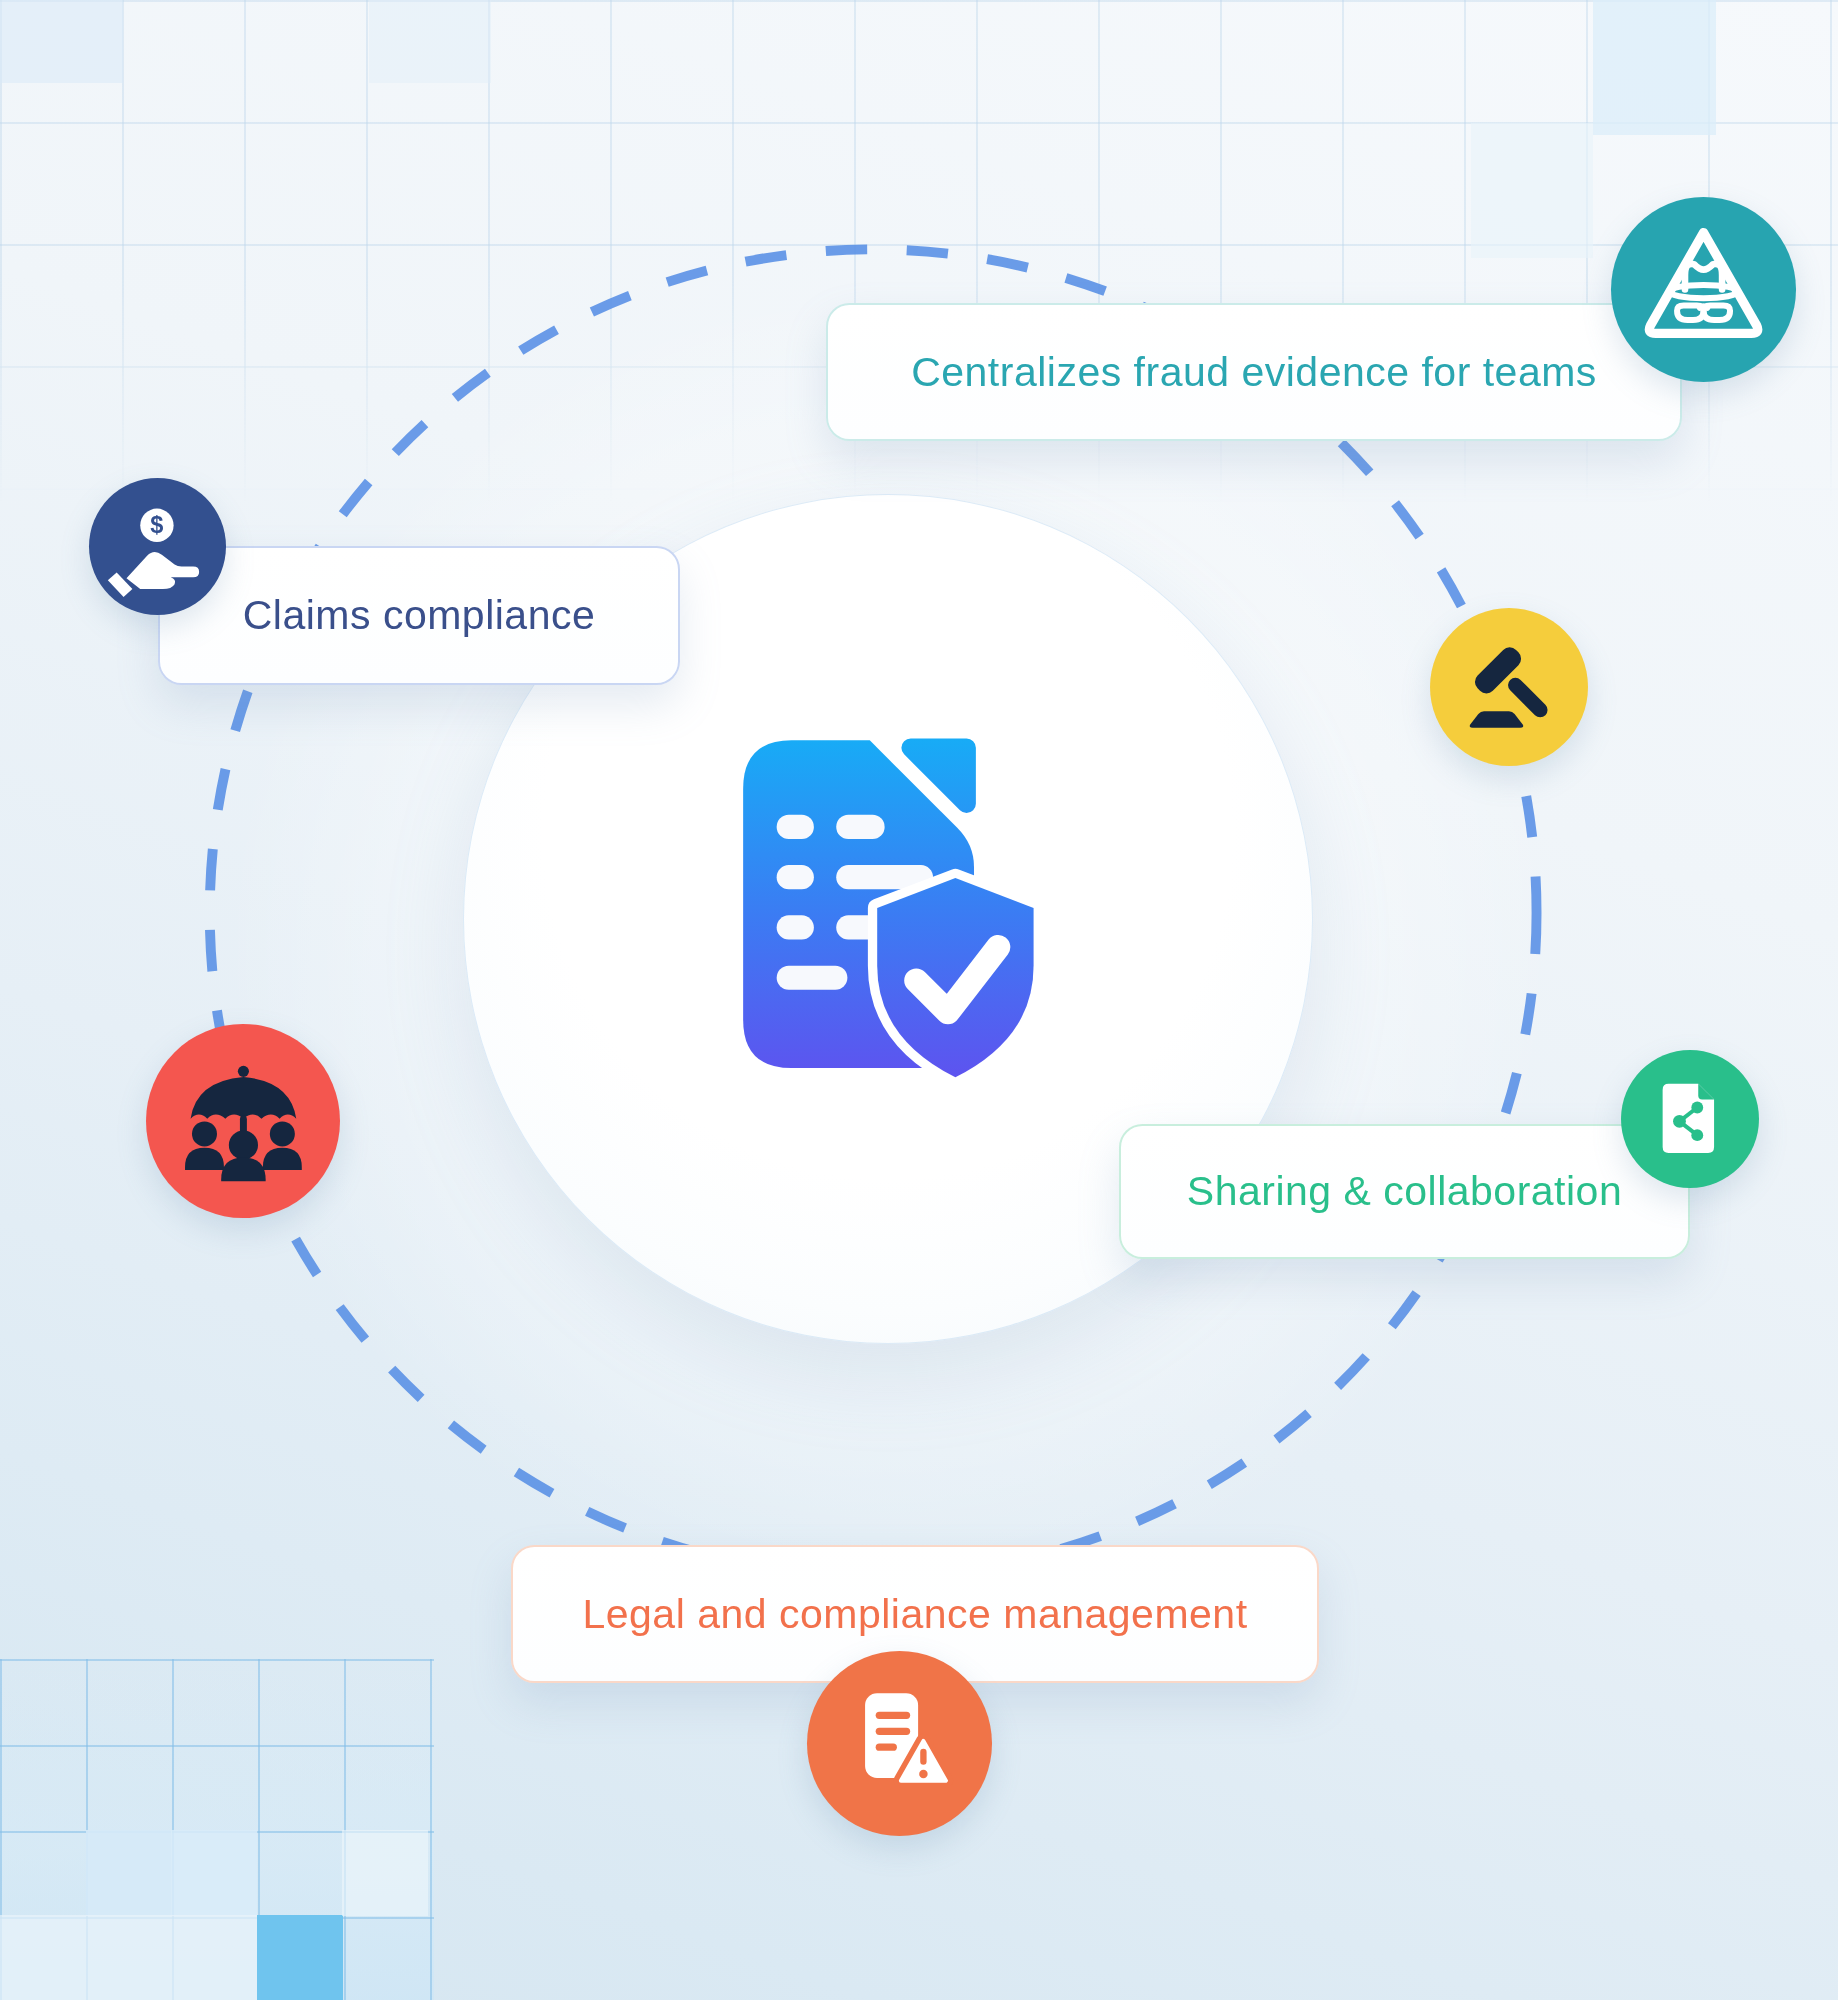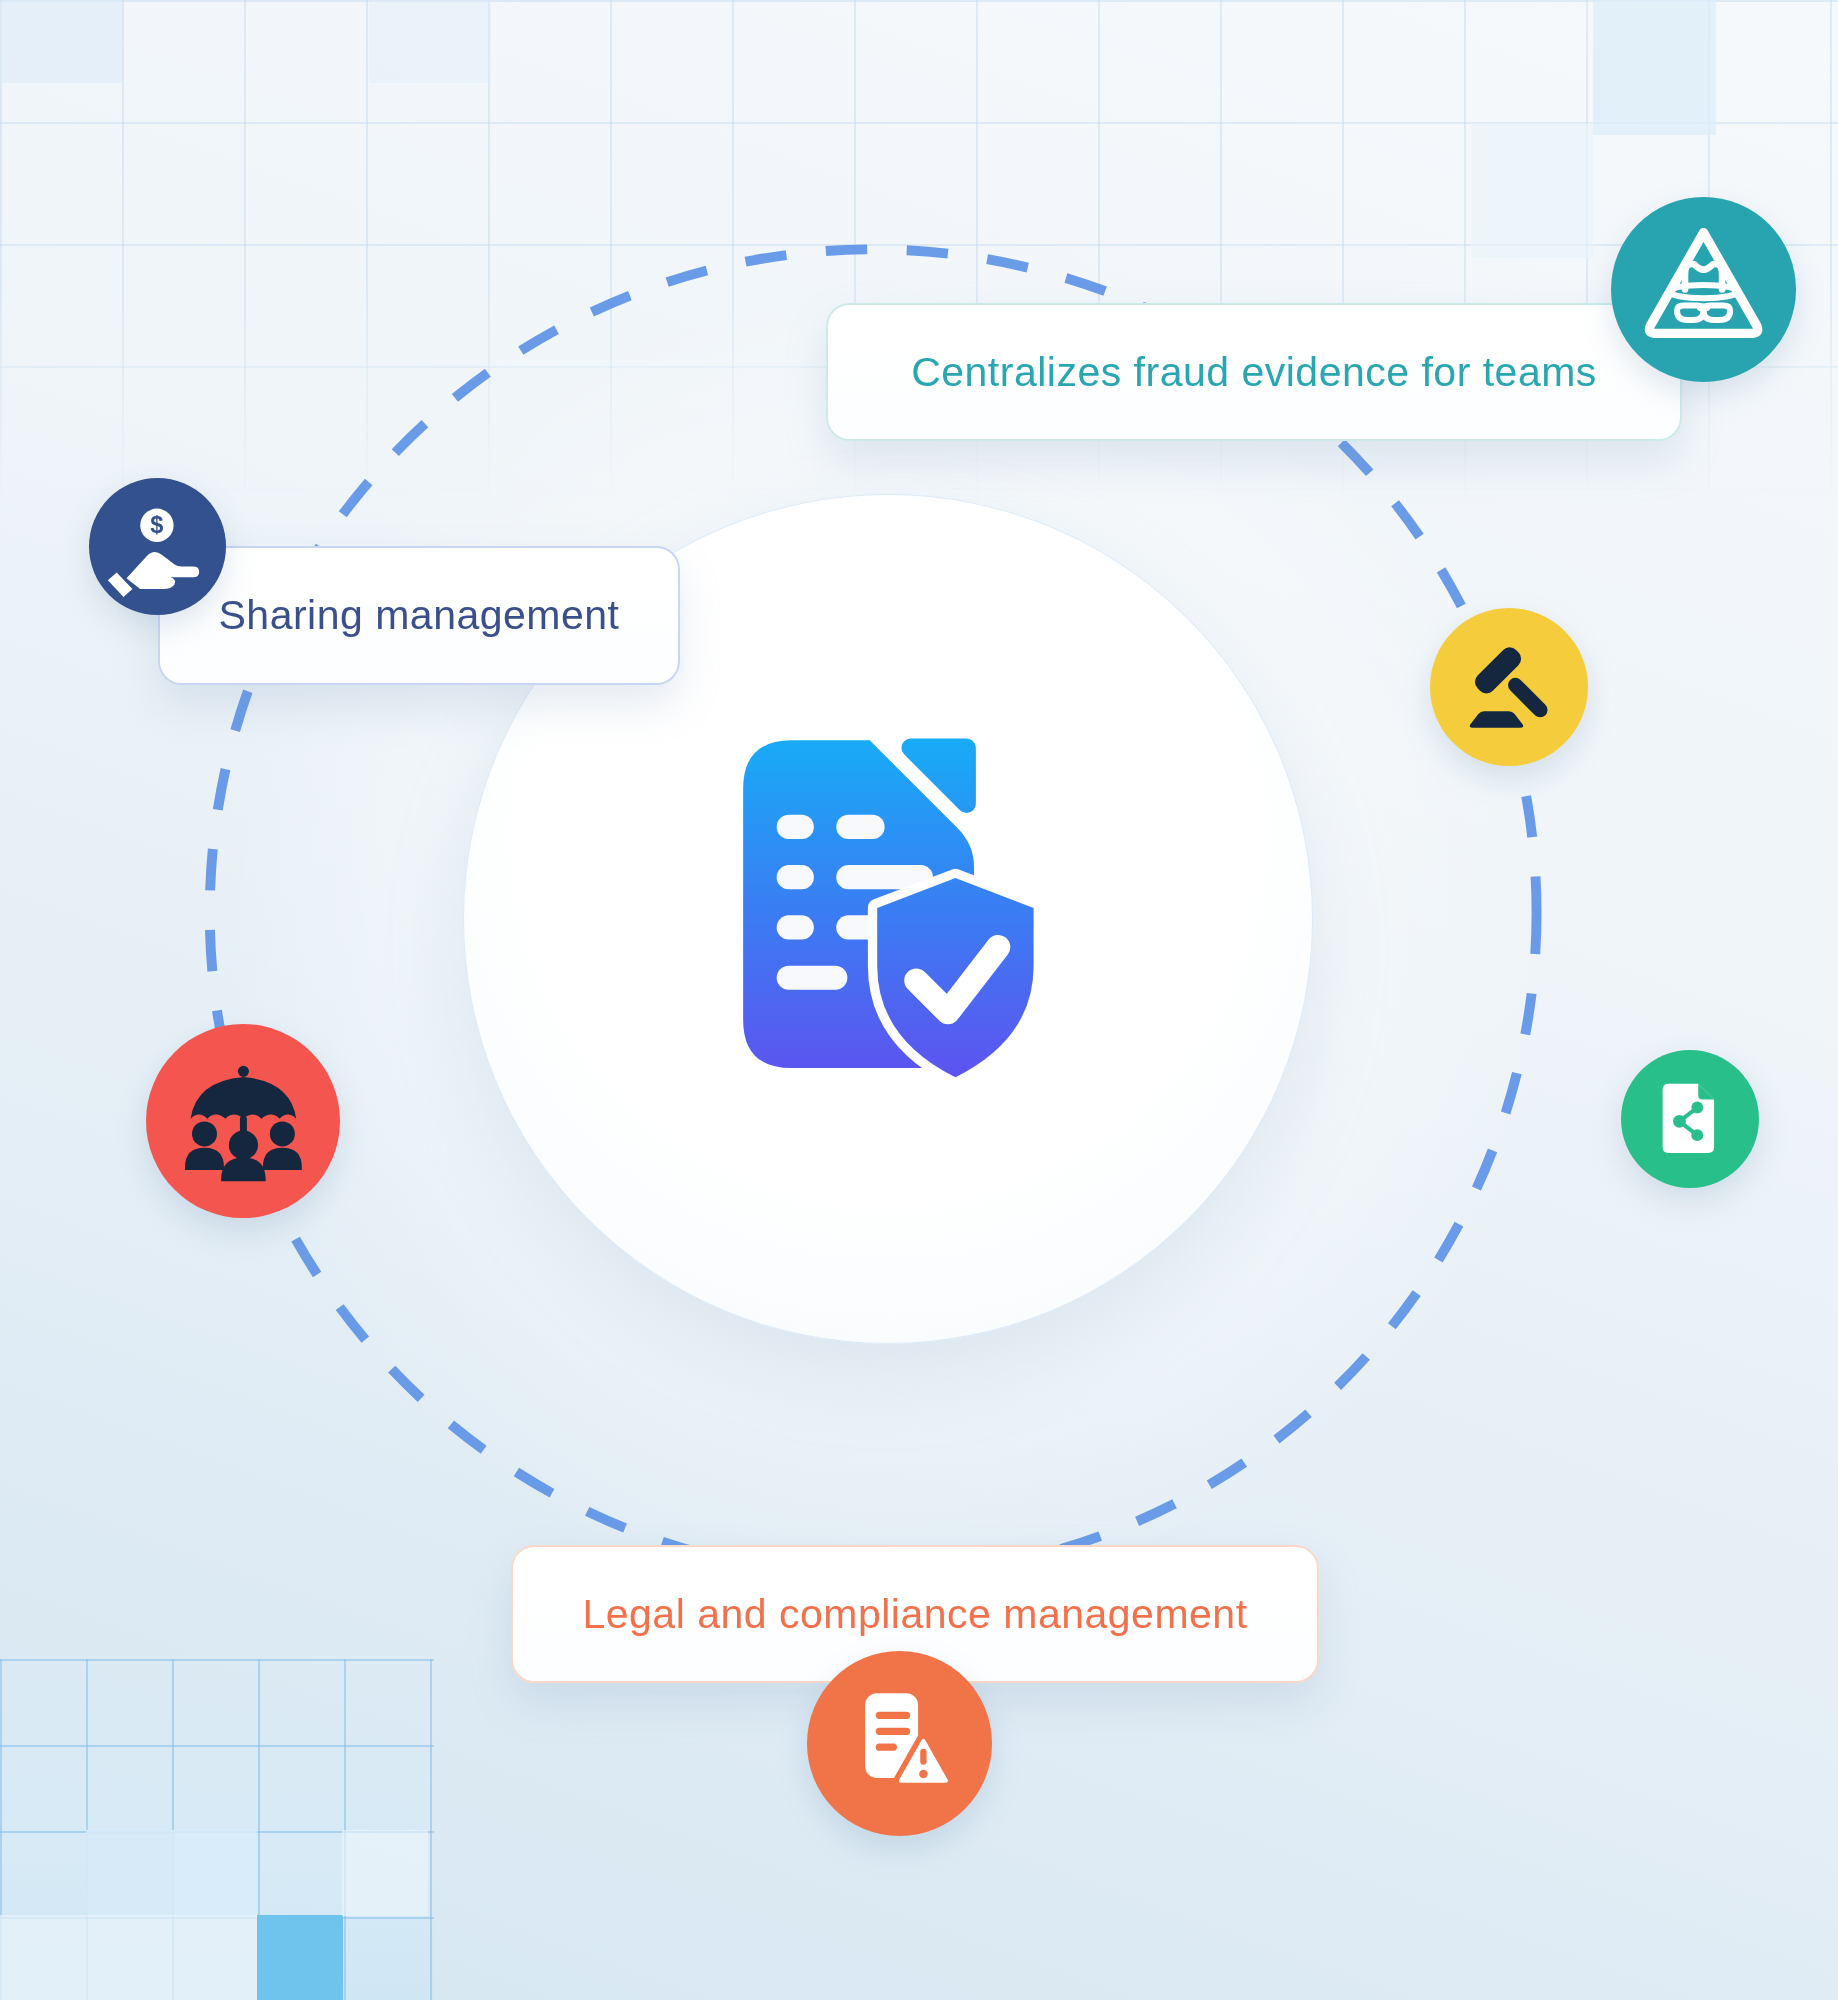--- a/index.html
+++ b/index.html
@@ -113,21 +113,24 @@
       </g>
       <path d="M142 86 L184 102 V133 Q184 172 142 193 Q100 172 100 133 V102 Z" fill="url(#gB)" stroke="#FFFFFF" stroke-width="10" stroke-linejoin="round" paint-order="stroke"></path>
       <path d="M121 141 L138 158 L165 123" fill="none" stroke="#FFFFFF" stroke-width="13" stroke-linecap="round" stroke-linejoin="round"></path>
     </svg>
   </div>
 
   <div class="callout callout-fraud">
     <span>Centralizes fraud evidence for teams</span>
   </div>
   <div class="callout callout-claims">
-    <span>Sharing management</span>
+    <span>Claims compliance</span>
+  </div>
+  <div class="callout callout-sharing">
+    <span>Sharing &amp; collaboration</span>
   </div>
   <div class="callout callout-legal">
     <span>Legal and compliance management</span>
   </div>
 
   <div class="icon-circle ic-spy">
     <svg viewBox="0 0 120 120" fill="none" stroke="#FFFFFF" stroke-linecap="round" stroke-linejoin="round">
       <path d="M60 17 L100 87 Q103 93 96 93 H24 Q17 93 20 87 Z" stroke-width="7"></path>
       <path d="M46 60 V49 Q46 39 53 41 Q57 45 60 45 Q63 45 67 41 Q74 39 74 49 V60" stroke-width="5"></path>
       <ellipse cx="60" cy="61.5" rx="26" ry="5" stroke-width="4.5"></ellipse>

